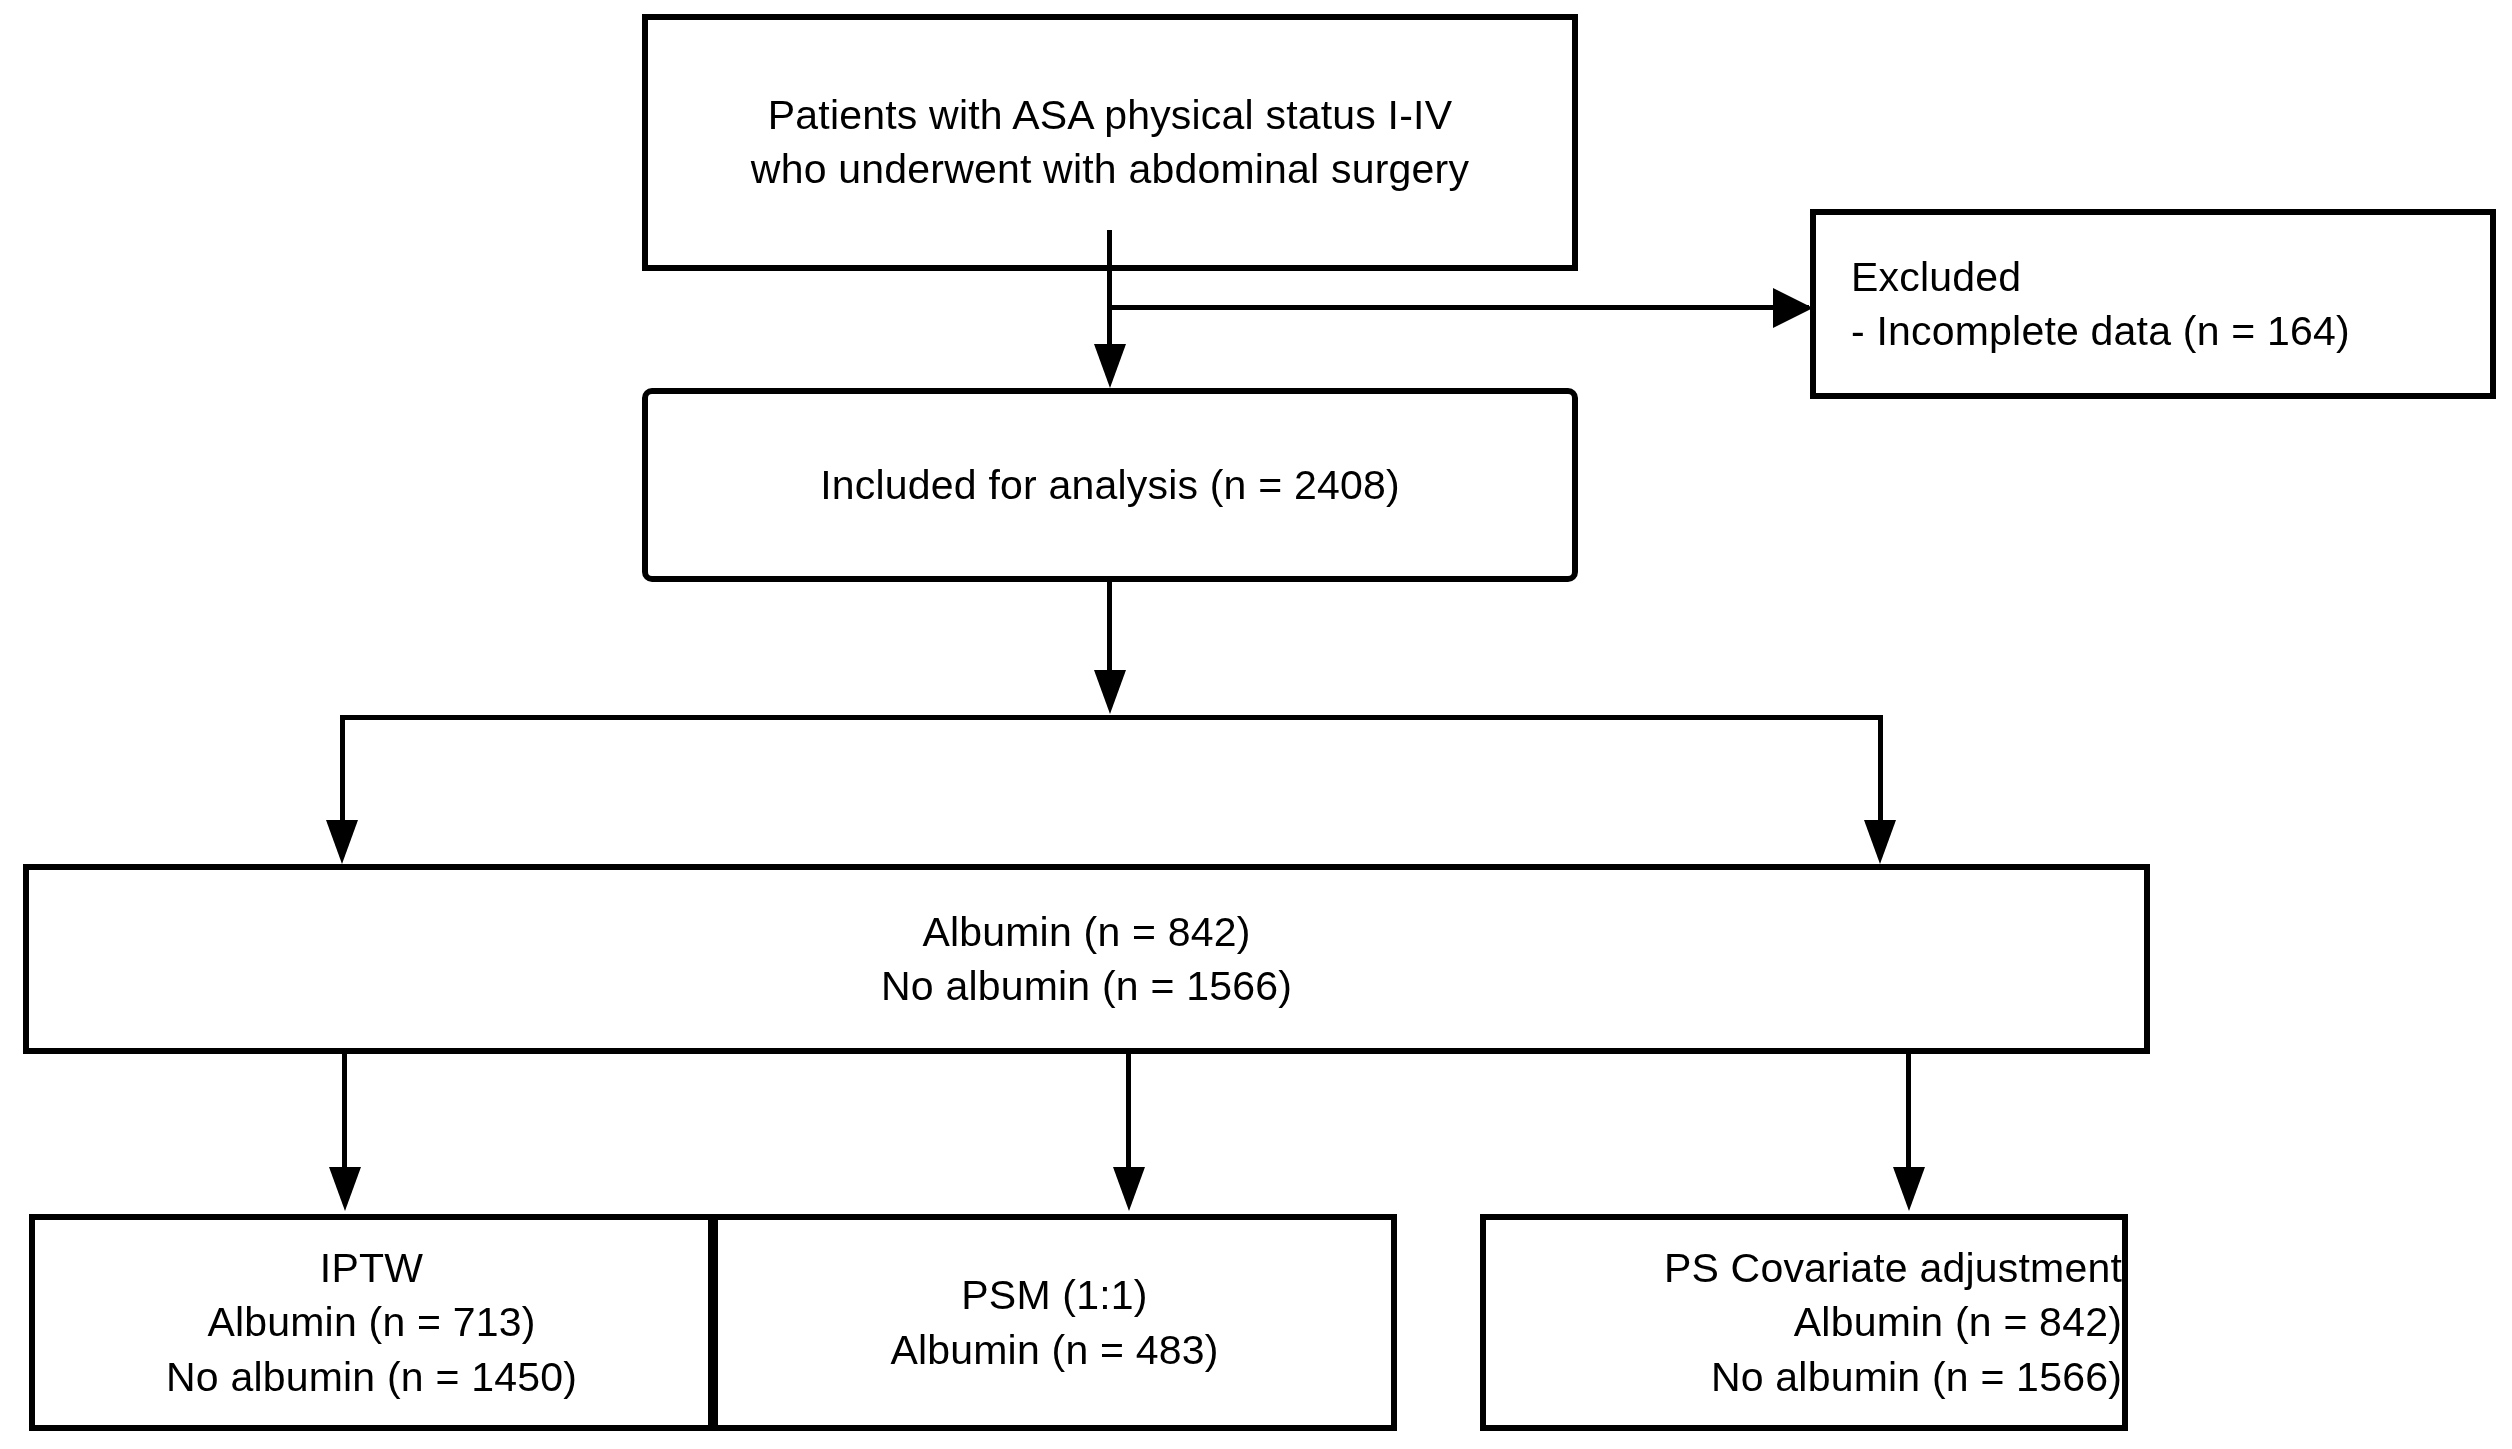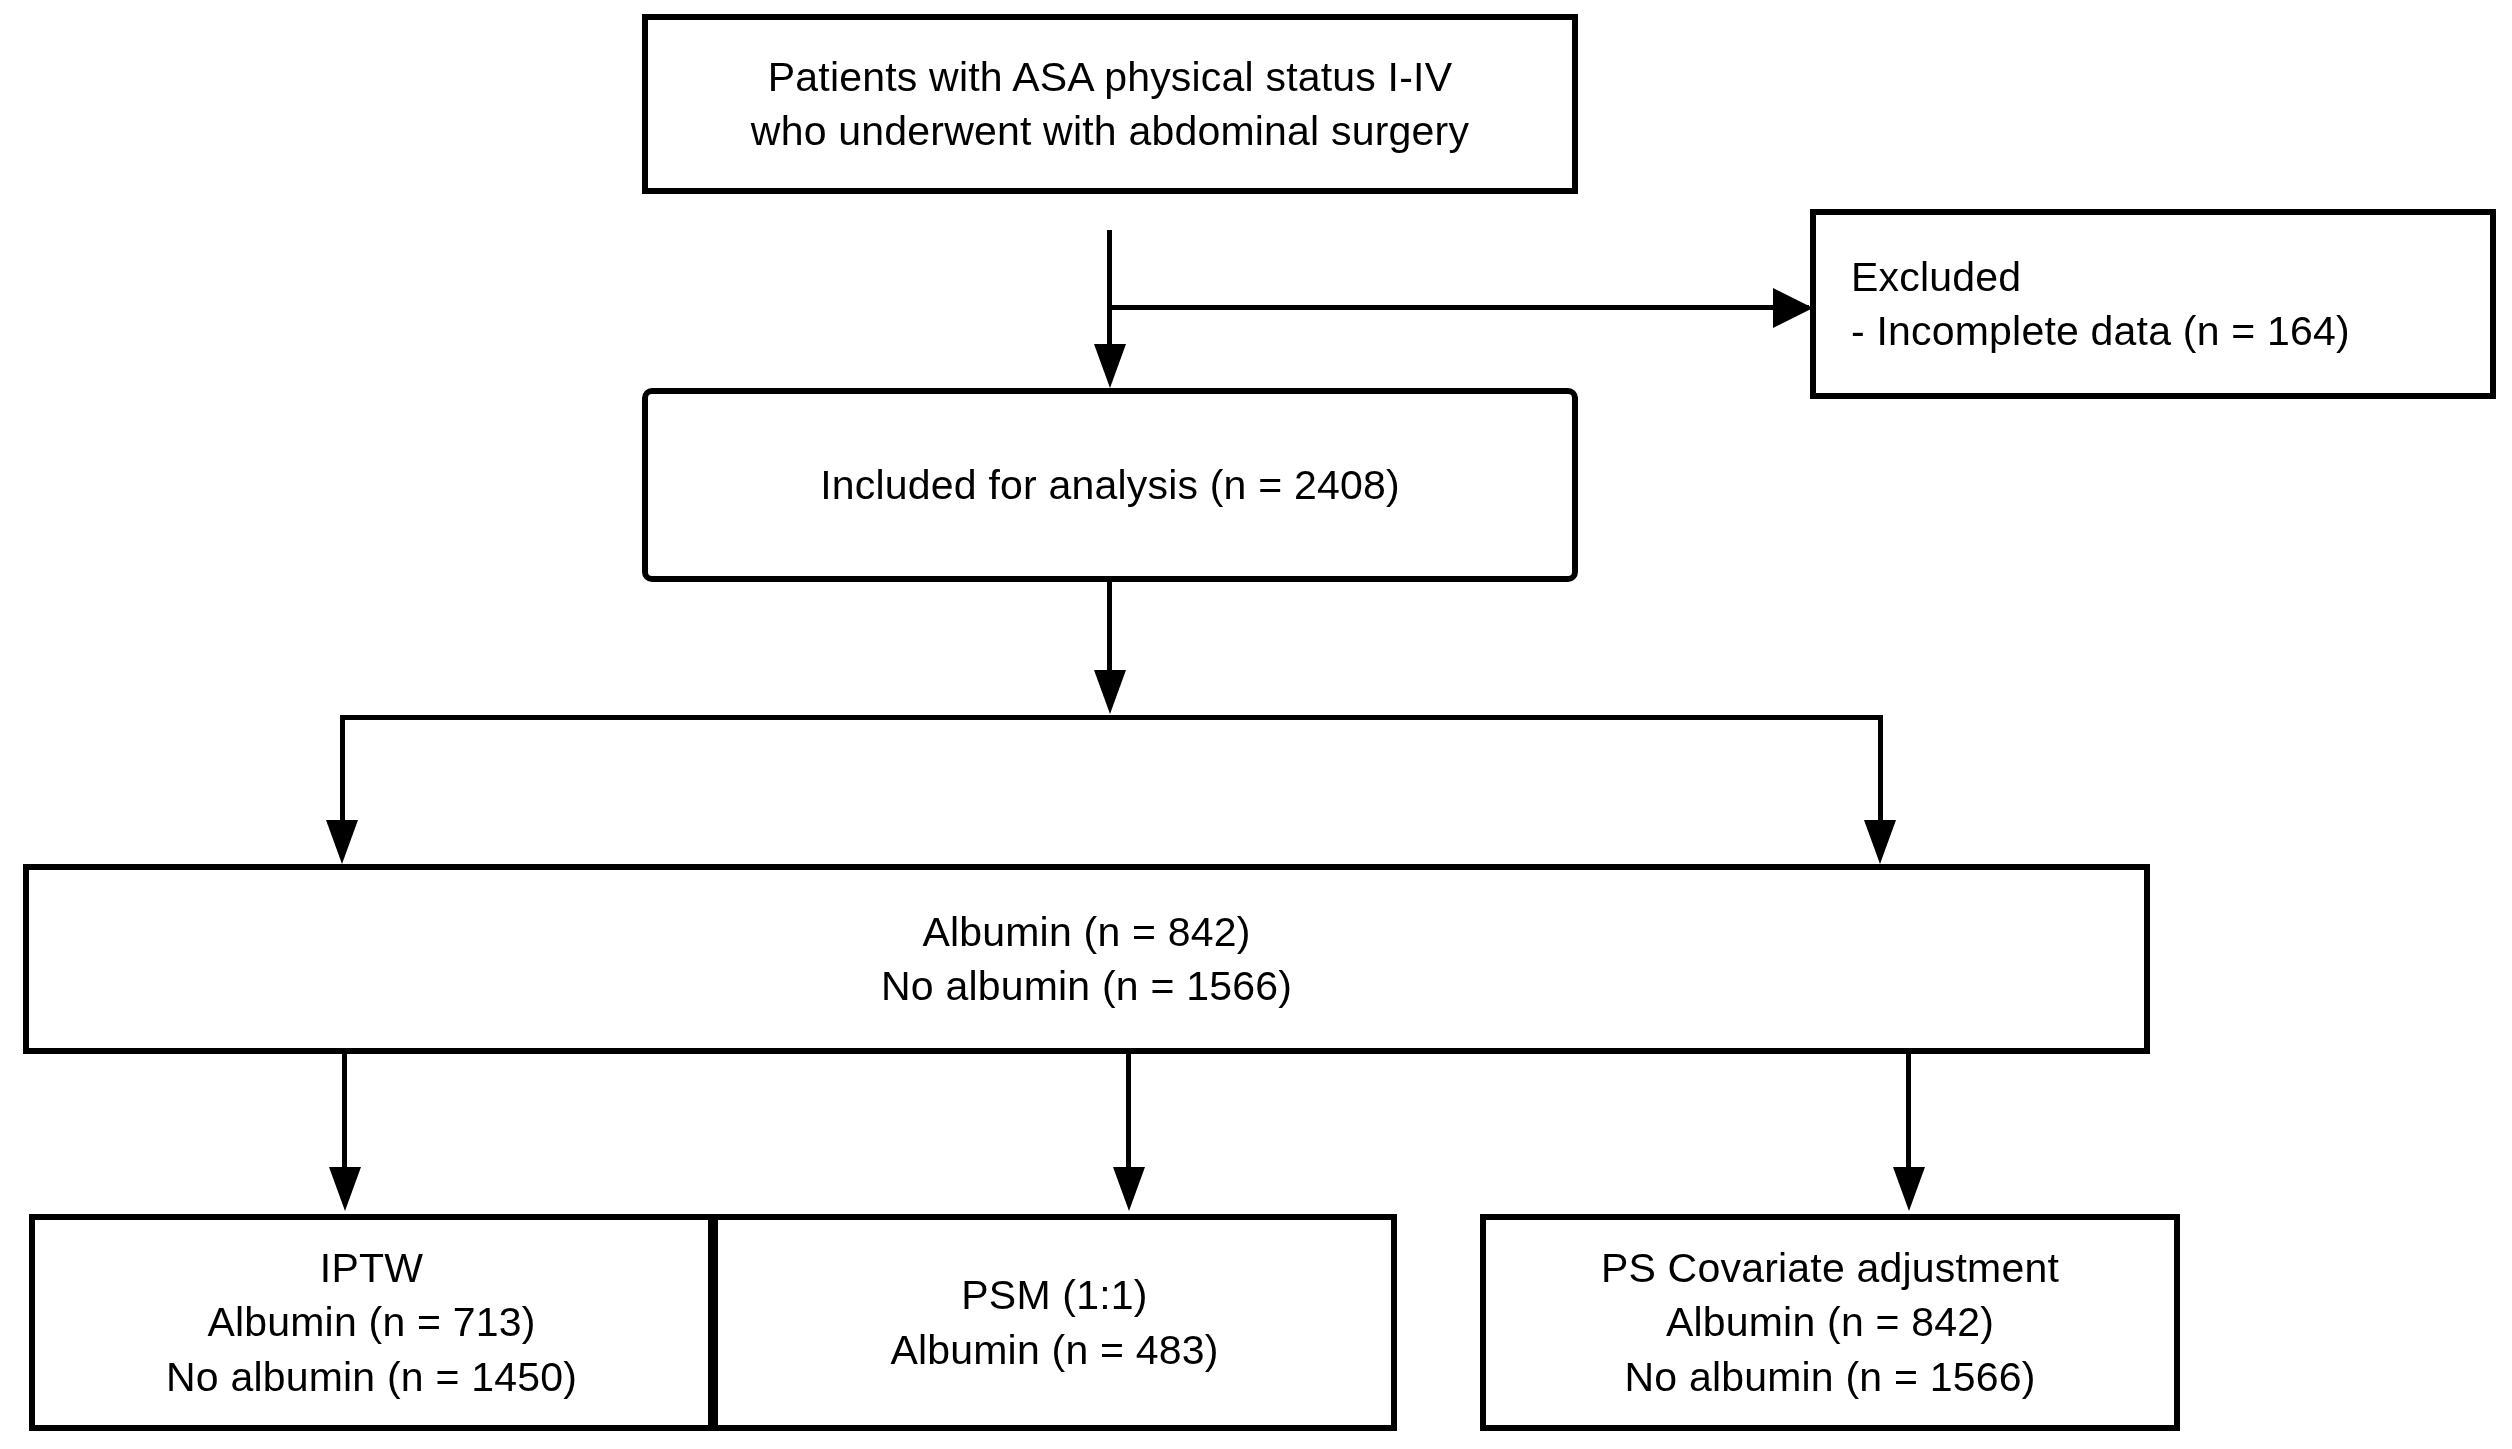--- a/index.html
+++ b/index.html
@@ -67,21 +67,21 @@
     border-top: 20px solid transparent;
     border-bottom: 20px solid transparent;
     border-left: 40px solid #000000;
   }
 </style>
 </head>
 <body>
 
 <div id="canvas">
 
-  <div class="box" style="left:642px; top:13.7px; width:936px; height:180px;">
+  <div class="box" style="left:642px; top:13.7px; width:936px; height:257px;">
     <div class="line">Patients with ASA physical status I-IV</div>
     <div class="line">who underwent with abdominal surgery</div>
   </div>
 
   <div class="vline" style="left:1107px; top:230px; height:149px;"></div>
 
   <div class="arrow-down" style="left:1094px; top:344px;"></div>
 
   <div class="hline" style="left:1107px; top:305px; width:702px;"></div>
   <div class="arrow-right" style="left:1773px; top:288px;"></div>
@@ -125,20 +125,20 @@
     <div class="line">IPTW</div>
     <div class="line">Albumin (n = 713)</div>
     <div class="line">No albumin (n = 1450)</div>
   </div>
 
   <div class="box" style="left:712px; top:1214px; width:685px; height:217px;text-align:center;">
     <div class="line">PSM (1:1)</div>
     <div class="line">Albumin (n = 483)</div>
   </div>
 
-  <div class="box" style="left:1480px; top:1214px; width:700px; height:217px;">
+  <div class="box" style="left:1480px; top:1214px; width:648px; height:217px;align-items:flex-end;">
     <div class="line">PS Covariate adjustment</div>
     <div class="line">Albumin (n = 842)</div>
     <div class="line">No albumin (n = 1566)</div>
   </div>
 
 </div>
 
 
 </body></html>

